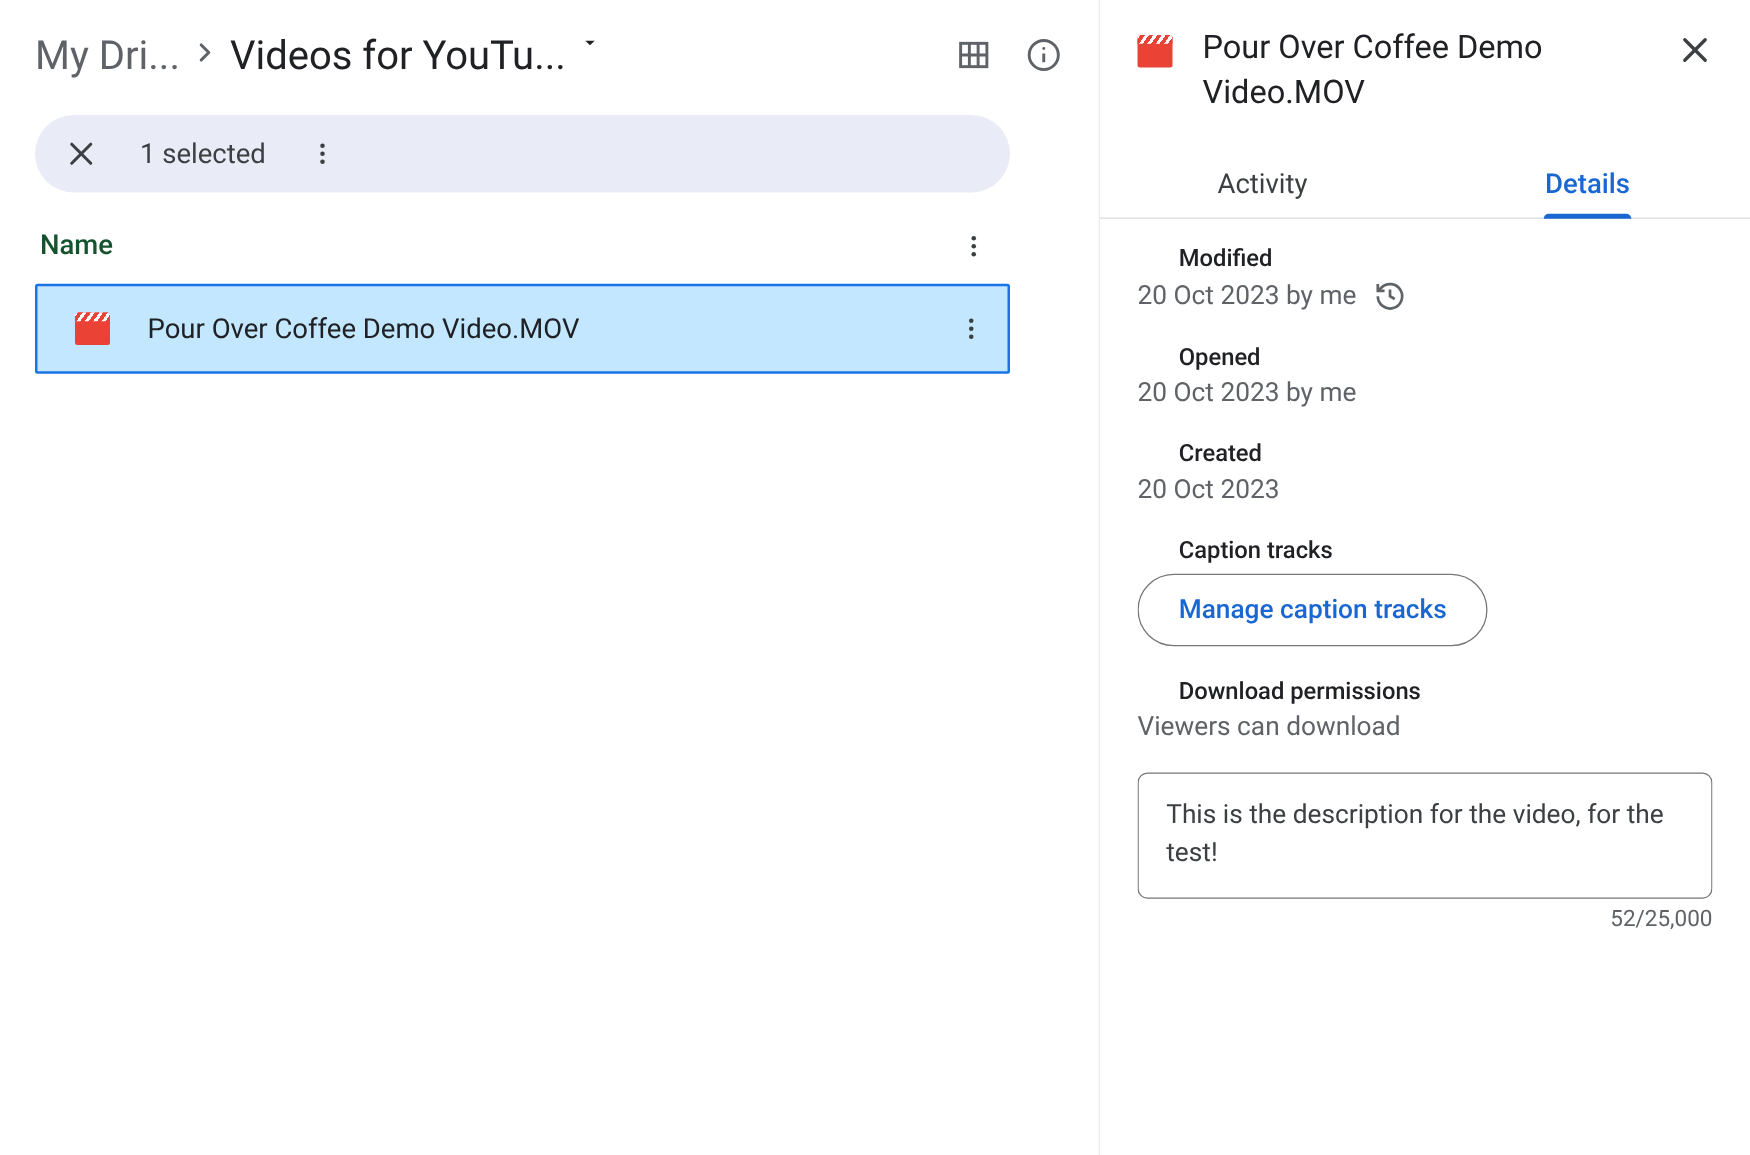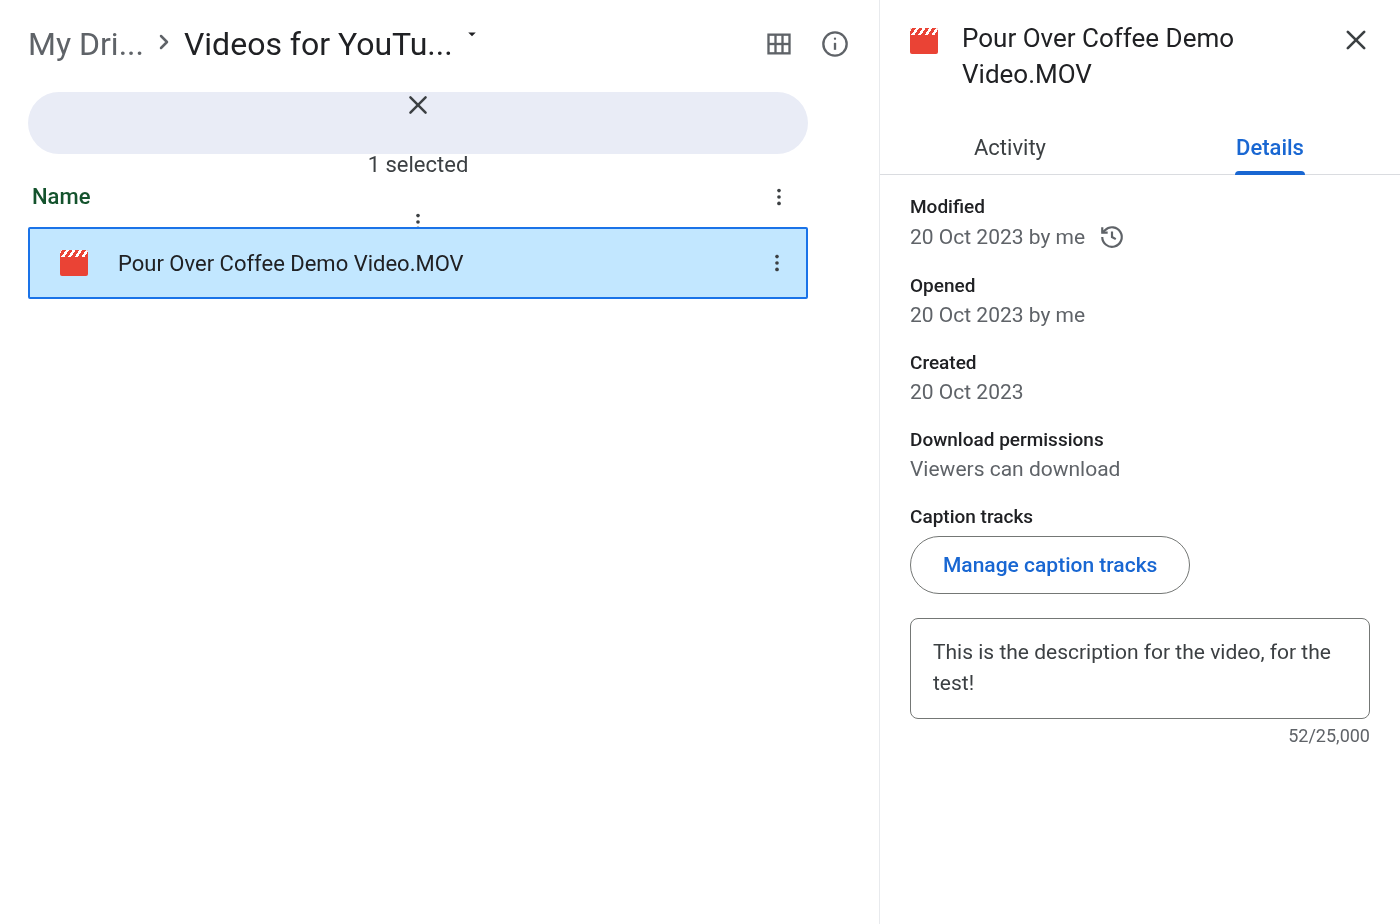--- a/index.html
+++ b/index.html
@@ -59,21 +59,20 @@
     .selection-bar {
       background: #e9ecf6;
       border-radius: 999px;
       height: 62px;
       display: flex;
       align-items: center;
       padding: 0 24px;
       gap: 34px;
       margin-bottom: 30px;
       max-width: 780px;
-      flex-direction: column;
     }
     .selection-bar .close {
       cursor: pointer;
       color: #3c4043;
       display: flex;
     }
     .selection-bar .count {
       font-size: 22px;
       color: #3c4043;
     }
@@ -193,20 +192,21 @@
       overflow-y: auto;
     }
     .field {
       margin-bottom: 24px;
     }
     .field-label {
       font-size: 19px;
       color: #202124;
       font-weight: 500;
       margin-bottom: 6px;
+      margin-left: 33px;
     }
     .field-value {
       font-size: 21px;
       color: #5f6368;
       display: flex;
       align-items: center;
       gap: 14px;
     }
     .history-ico { display:inline-flex; color:#5f6368;}
     
@@ -349,27 +349,27 @@
     </div>
     <div class="field">
       <div class="field-label">Opened</div>
       <div class="field-value">20 Oct 2023 by me</div>
     </div>
     <div class="field">
       <div class="field-label">Created</div>
       <div class="field-value">20 Oct 2023</div>
     </div>
     <div class="field">
-      <div class="field-label">Download permissions</div>
-      <div class="field-value">Viewers can download</div>
-    </div>
-    <div class="field">
       <div class="field-label">Caption tracks</div>
       <div style="margin-top:8px">
         <span class="pill-btn">Manage caption tracks</span>
       </div>
     </div>
     <div class="field">
+      <div class="field-label">Download permissions</div>
+      <div class="field-value">Viewers can download</div>
+    </div>
+    <div class="field">
       <div class="desc-box" style="margin-top:21px">This is the description for the video, for the test!</div>
       <div class="char-count">52/25,000</div>
     </div>
   </div>
 </div>
 
 </body></html>

